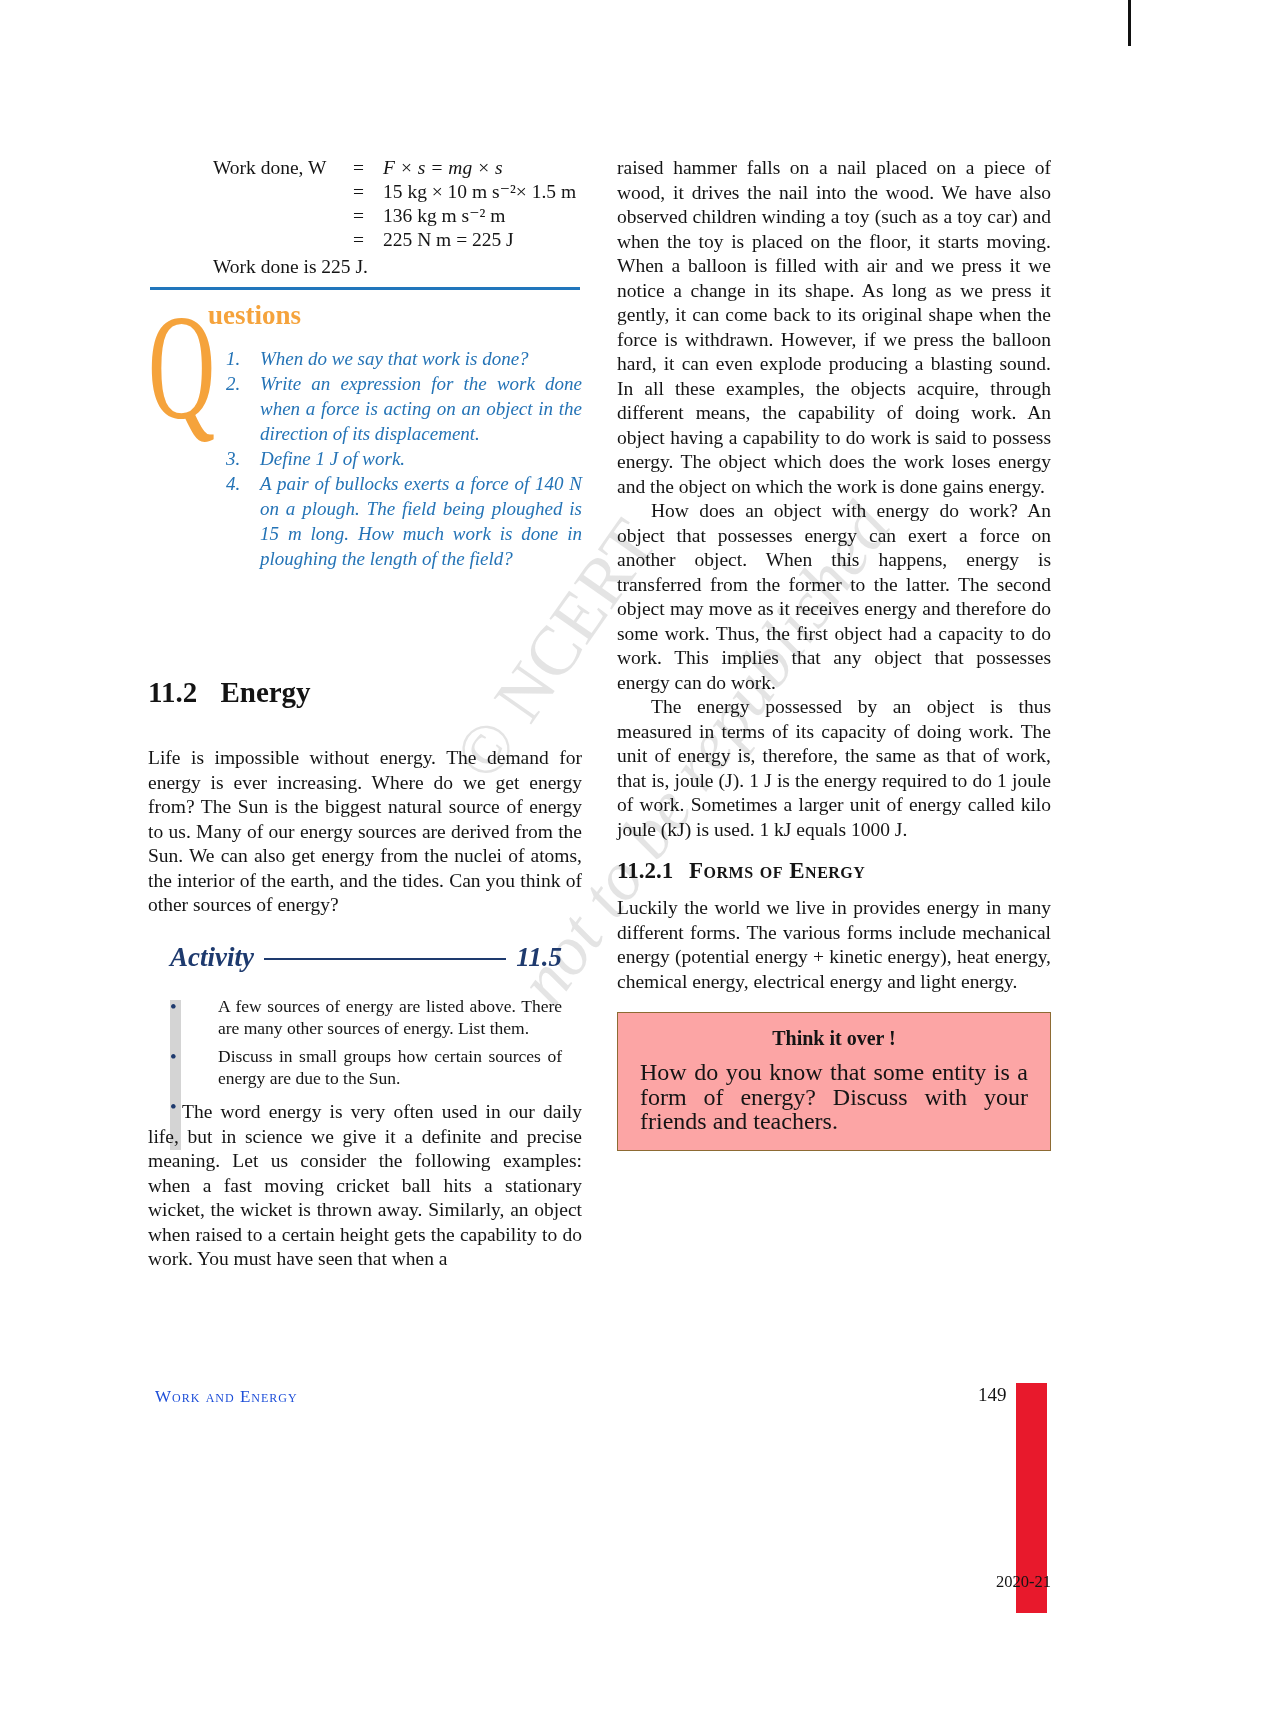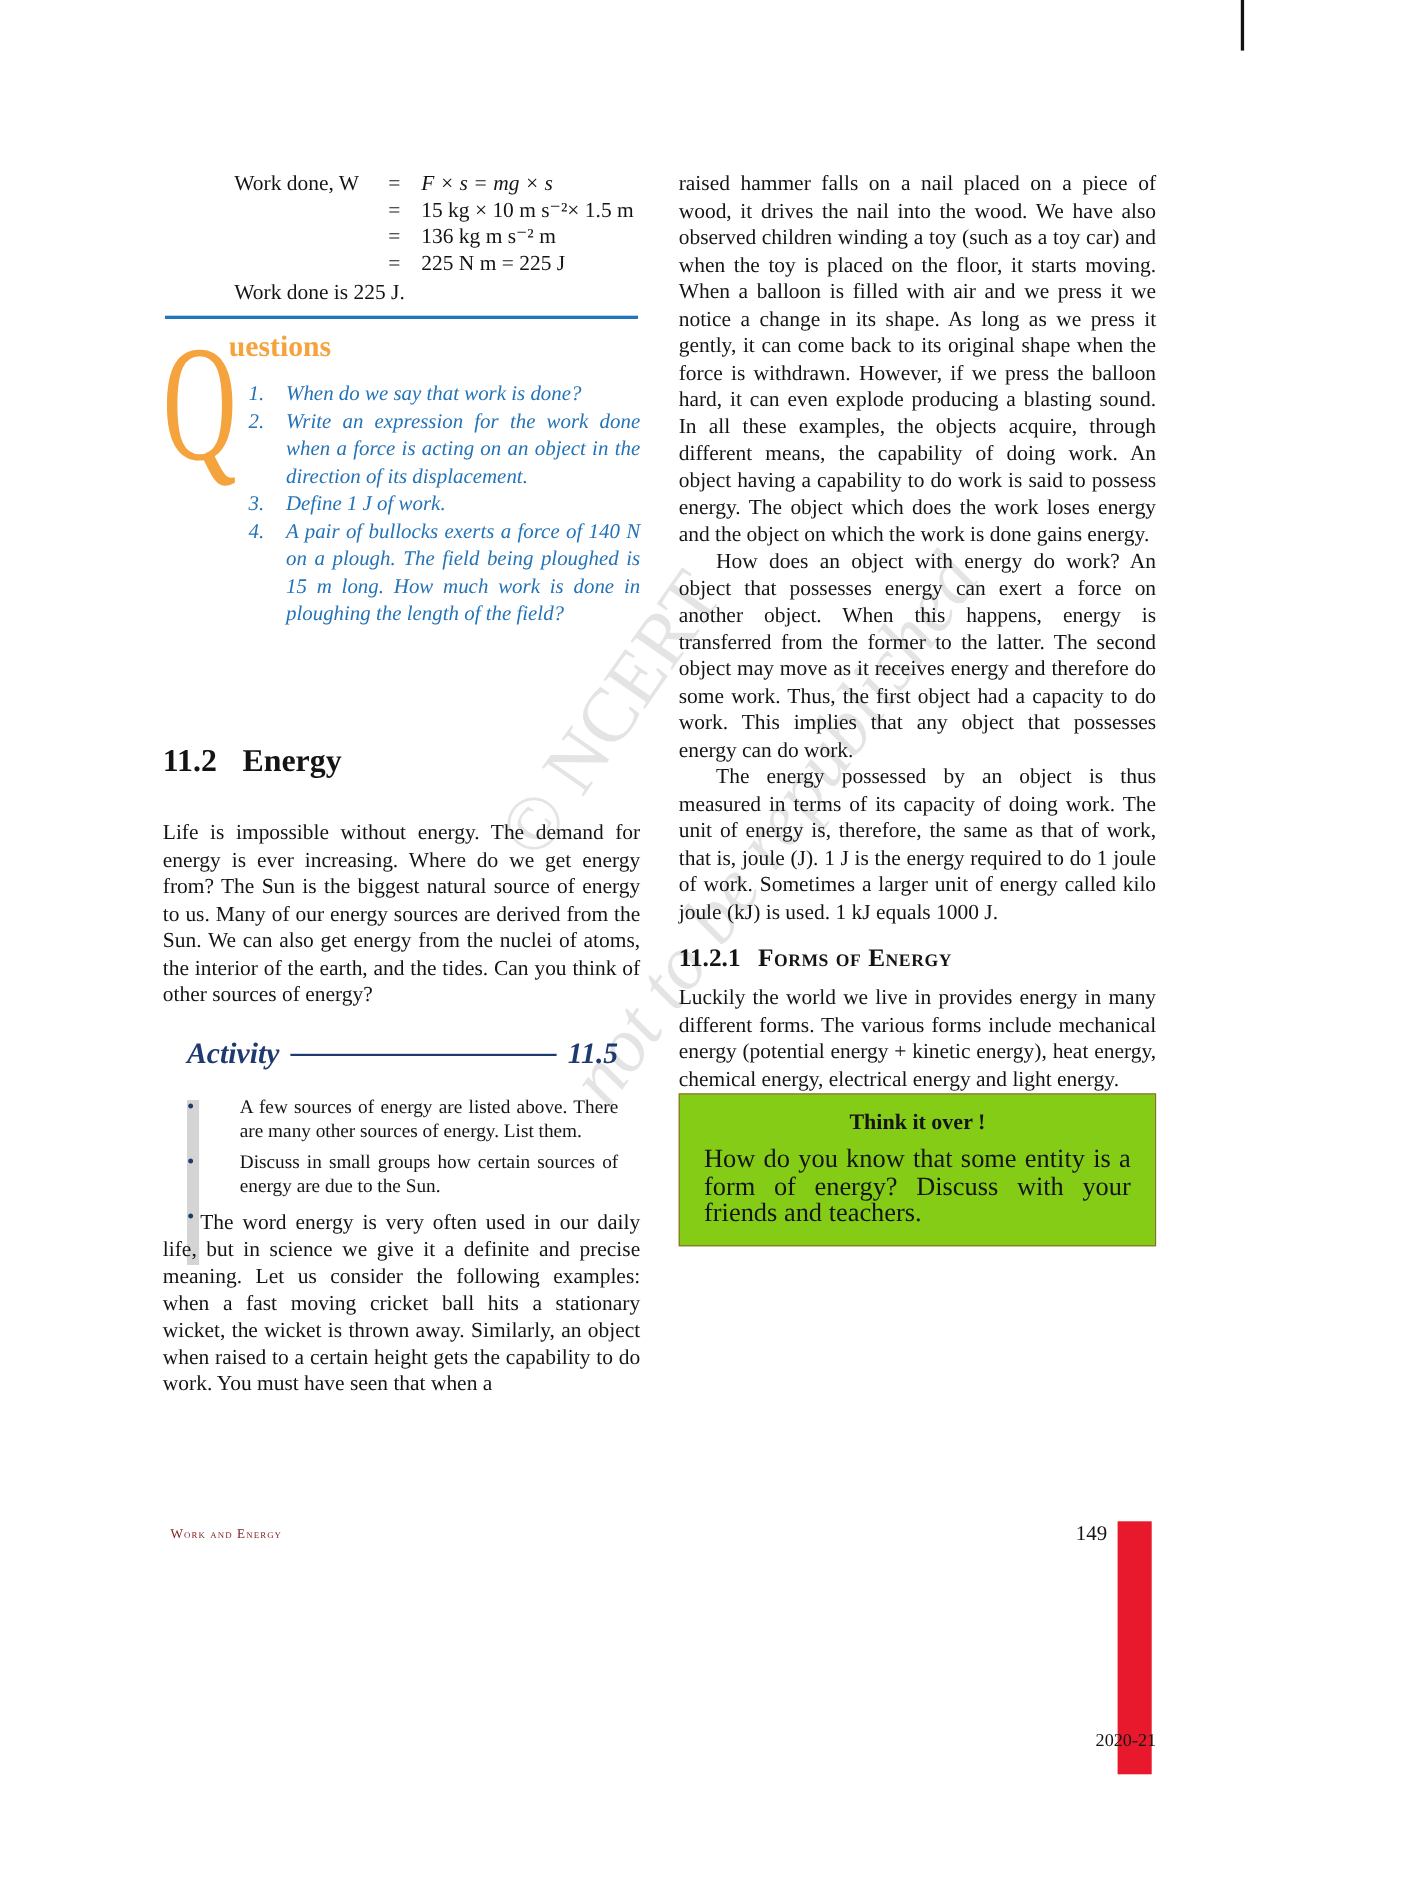--- a/index.html
+++ b/index.html
@@ -56,26 +56,26 @@
   .activity-body { position:absolute; left:160px; top:996px; width:402px; }
   .act-strip { position:absolute; left:10px; top:4px; width:11px; height:150px; background:#D4D4D4; }
   .act-row { display:flex; font-size:17.5px; line-height:21.5px; margin-bottom:7px; position:relative; }
   .act-bullet { flex:0 0 48px; padding-left:10px; color:#1E3A6E; font-size:19px; }
   .act-text { flex:1; text-align:justify; }
 
   
   .right-col { position:absolute; left:617px; top:156px; width:434px; }
   .subsec-head { margin:16px 0 12px; font-size:23px; font-weight:bold; }
   .subsec-head .smallcaps { font-variant:small-caps; margin-left:10px; letter-spacing:0.5px; }
-  .think-box { background:#84cc16; border:1px solid #8d6b33; padding:14px 22px 16px; }
+  .think-box { margin-top:18px; background:#fca5a5; border:1px solid #8d6b33; padding:14px 22px 16px; }
   .think-title { text-align:center; font-weight:bold; font-size:20px; margin-bottom:10px; }
   .think-text { font-size:24px; line-height:24.5px; text-align:justify; margin:0; }
 
   
-  .footer-left { position:absolute; left:155px; top:1387px; font-variant:small-caps; font-size:12px; letter-spacing:1px; color:#7f1d1d; }
+  .footer-left { position:absolute; left:155px; top:1387px; font-variant:small-caps; font-size:17px; letter-spacing:1px; color:#1d4ed8; }
   .page-num { position:absolute; left:978px; top:1384px; font-size:19px; font-weight:normal; }
   .red-bar { position:absolute; left:1016px; top:1383px; width:31px; height:230px; background:#E8192C; }
   .year { position:absolute; left:148px; top:1572px; width:903px; text-align:right; font-size:16.5px; }
 </style>
 </head>
 <body>
 
 <div class="page">
 
   <div class="watermark">

